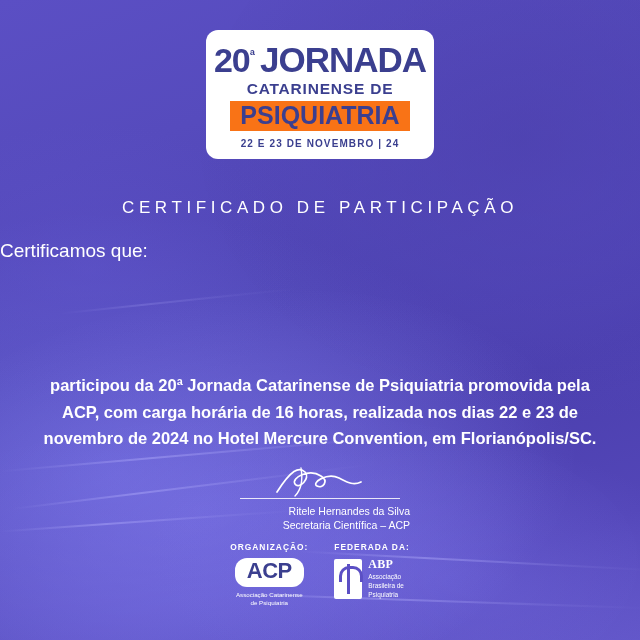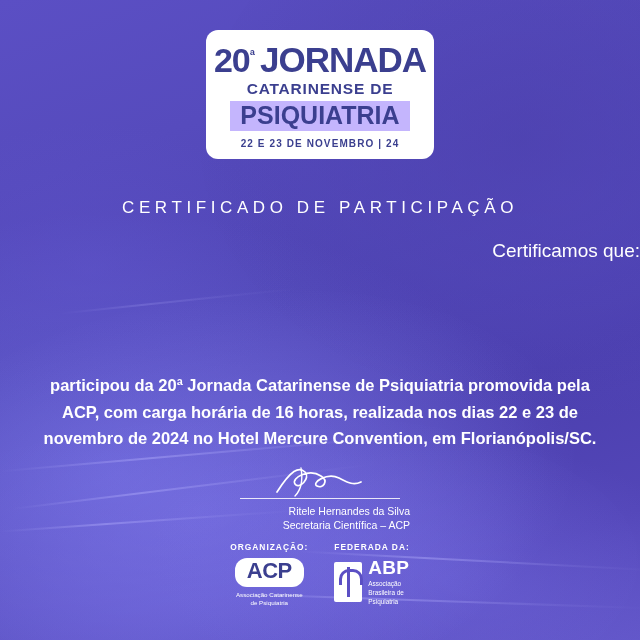--- a/index.html
+++ b/index.html
@@ -118,21 +118,21 @@
   .logo-row2 {
     font-size: 15.5px;
     font-weight: bold;
     color: #3b3f8f;
     letter-spacing: 0.8px;
     margin-top: 3px;
     line-height: 1.1;
   }
   .logo-row3 {
     display: inline-block;
-    background: #c4b5fd;
+    background: #f97316;
     color: #3b3f8f;
     font-size: 25px;
     font-weight: bold;
     letter-spacing: 0px;
     padding: 1px 10px 2px 10px;
     margin-top: 4px;
     line-height: 1.08;
   }
   .logo-row4 {
     font-size: 10px;
@@ -150,21 +150,21 @@
     text-align: center;
     color: #ffffff;
     font-size: 17px;
     font-weight: normal;
     letter-spacing: 4.6px;
   }
   .cert-sub {
     position: absolute;
     top: 240px;
     width: 100%;
-    text-align: right;
+    text-align: left;
     color: #ffffff;
     font-size: 19px;
   }
   .cert-name {
     position: absolute;
     top: 286px;
     width: 100%;
     text-align: center;
     color: #ffffff;
     font-size: 28px;
@@ -284,24 +284,25 @@
     width: 18px;
     height: 13px;
     border-top: 3px solid #5b4fc4;
     border-left: 3px solid #5b4fc4;
     border-right: 3px solid #5b4fc4;
     border-radius: 10px 10px 0 0;
   }
   .abp-text { text-align: left; }
   .abp-name {
     color: #ffffff;
-    font-size: 19px;
+    font-size: 12px;
     font-weight: bold;
     line-height: 1;
     letter-spacing: 0.3px;
+    font-family: Liberation Serif, serif;
   }
   .abp-caption {
     color: #ffffff;
     font-size: 6.4px;
     line-height: 1.4;
     margin-top: 3px;
   }
 </style>
 </head>
 <body>

